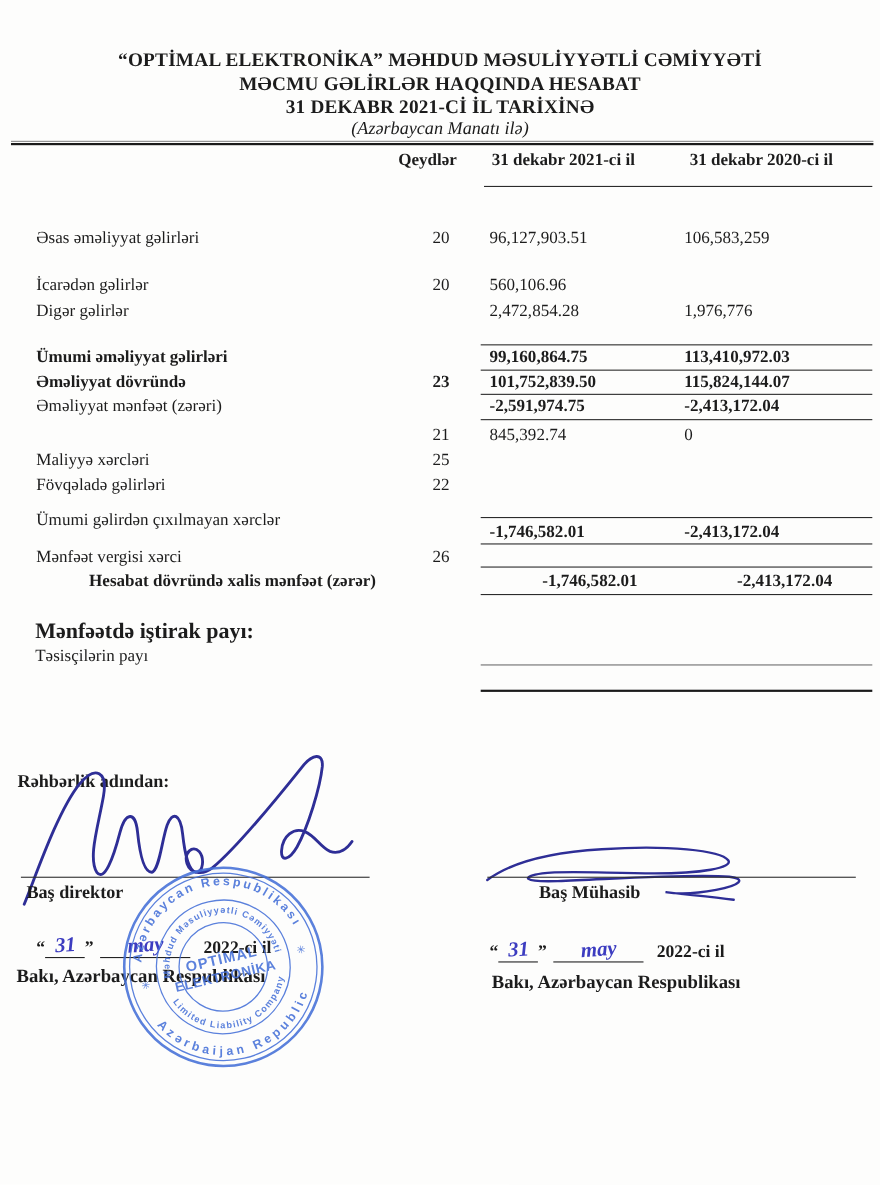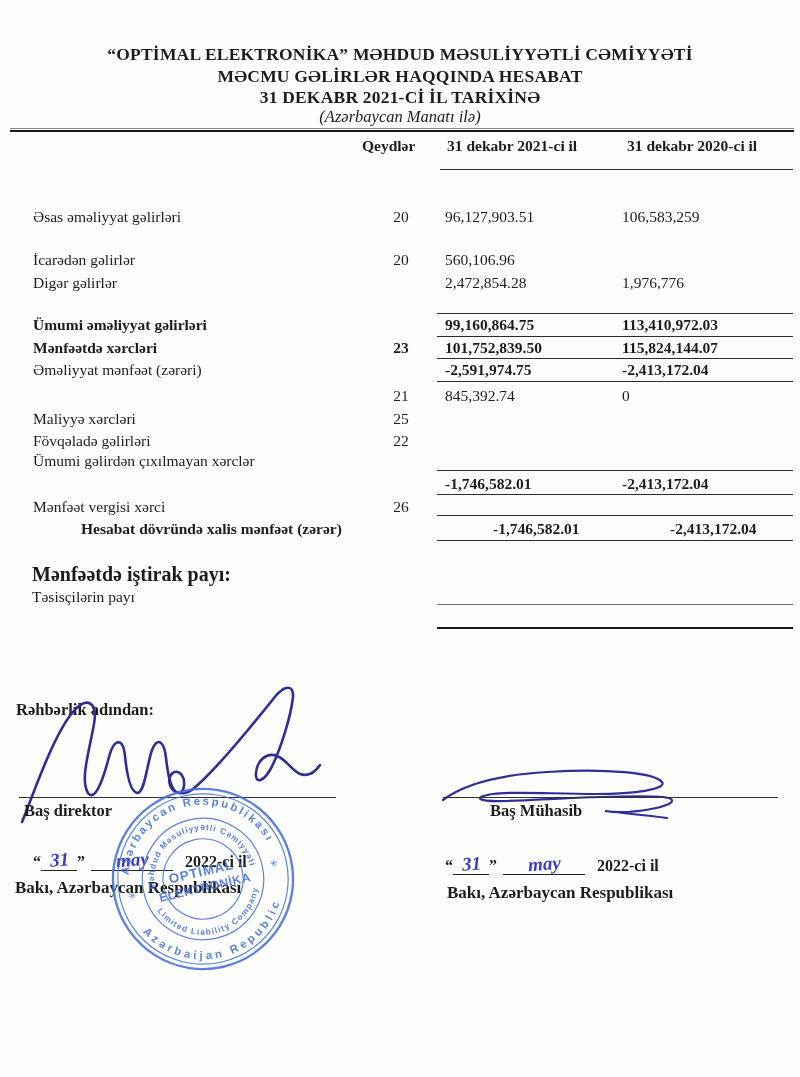--- a/index.html
+++ b/index.html
@@ -85,21 +85,21 @@
         <span class="v1">2,472,854.28</span>
         <span class="v2">1,976,776</span>
       </div>
       <div class="trow" style="top: 316px;">
         <span class="lbl b">Ümumi əməliyyat gəlirləri</span>
         <span class="note b"></span>
         <span class="v1 b">99,160,864.75</span>
         <span class="v2 b">113,410,972.03</span>
       </div>
       <div class="trow" style="top: 339px;">
-        <span class="lbl b">Mənfəətdə xərcləri</span>
+        <span class="lbl b">Əməliyyat dövründə</span>
         <span class="note b">23</span>
         <span class="v1 b">101,752,839.50</span>
         <span class="v2 b">115,824,144.07</span>
       </div>
       <div class="trow" style="top: 361px;">
         <span class="lbl">Əməliyyat mənfəət (zərəri)</span>
         <span class="note"></span>
         <span class="v1 b">-2,591,974.75</span>
         <span class="v2 b">-2,413,172.04</span>
       </div>
@@ -113,21 +113,21 @@
         <span class="note">25</span>
         <span class="v1"></span>
         <span class="v2"></span>
       </div>
       <div class="trow" style="top: 432px;">
         <span class="lbl">Fövqəladə gəlirləri</span>
         <span class="note">22</span>
         <span class="v1"></span>
         <span class="v2"></span>
       </div>
-      <div class="trow" style="top: 452px;">
+      <div class="trow" style="top: 464px;">
         <span class="lbl">Ümumi gəlirdən çıxılmayan xərclər</span>
         <span class="note"></span>
         <span class="v1"></span>
         <span class="v2"></span>
       </div>
       <div class="trow" style="top: 475px;">
         <span class="note b"></span>
         <span class="v1 b">-1,746,582.01</span>
         <span class="v2 b">-2,413,172.04</span>
       </div>

